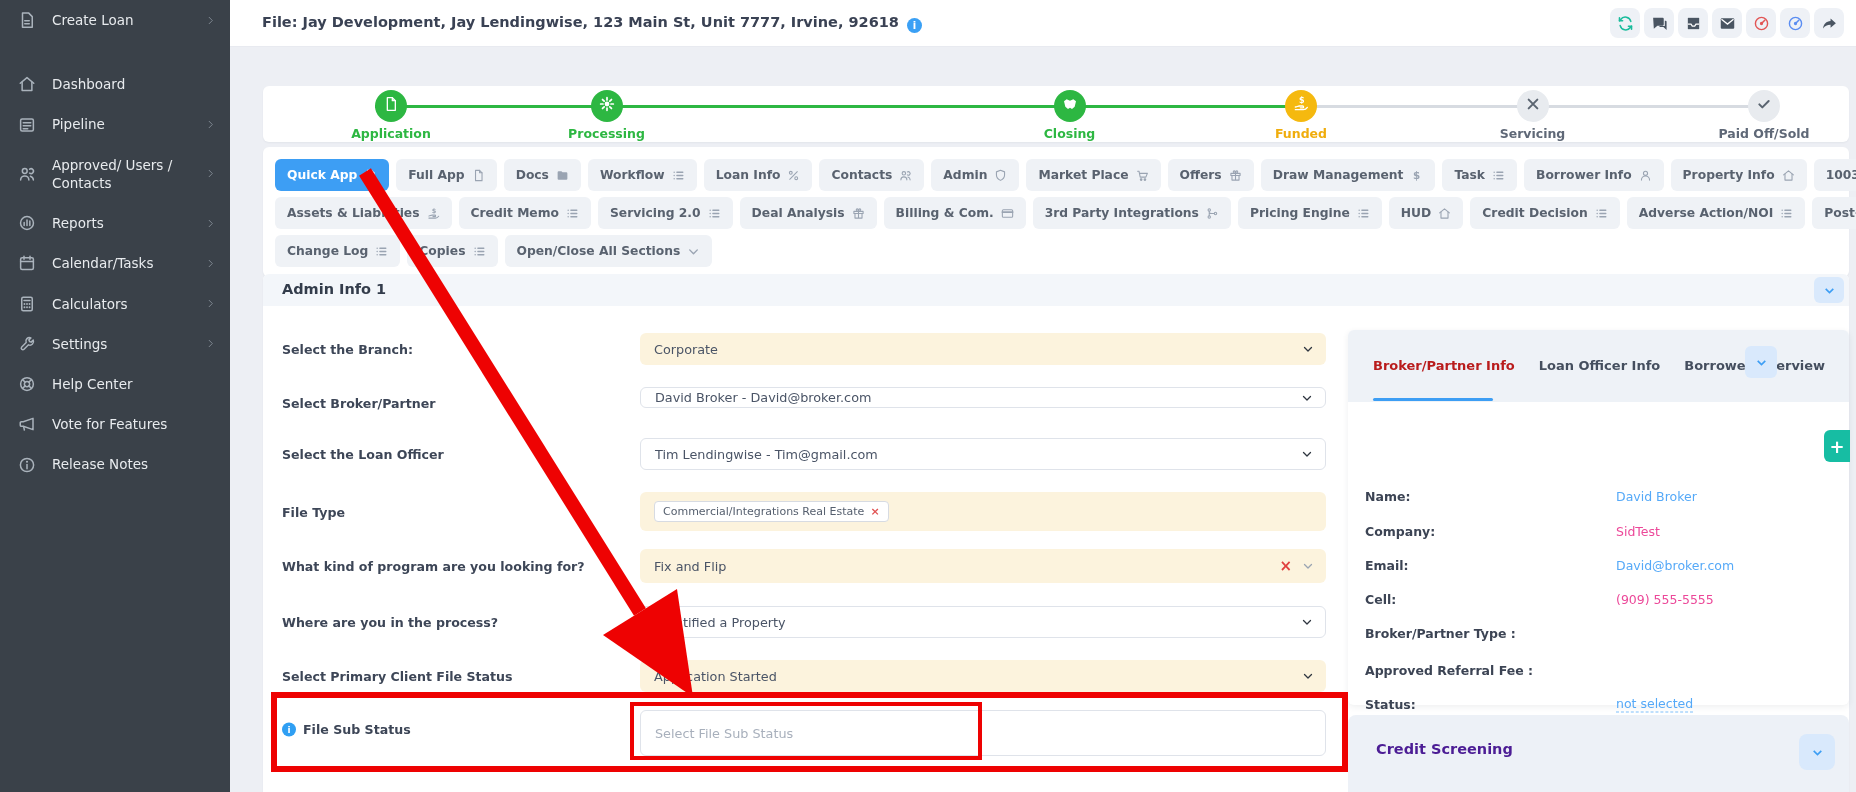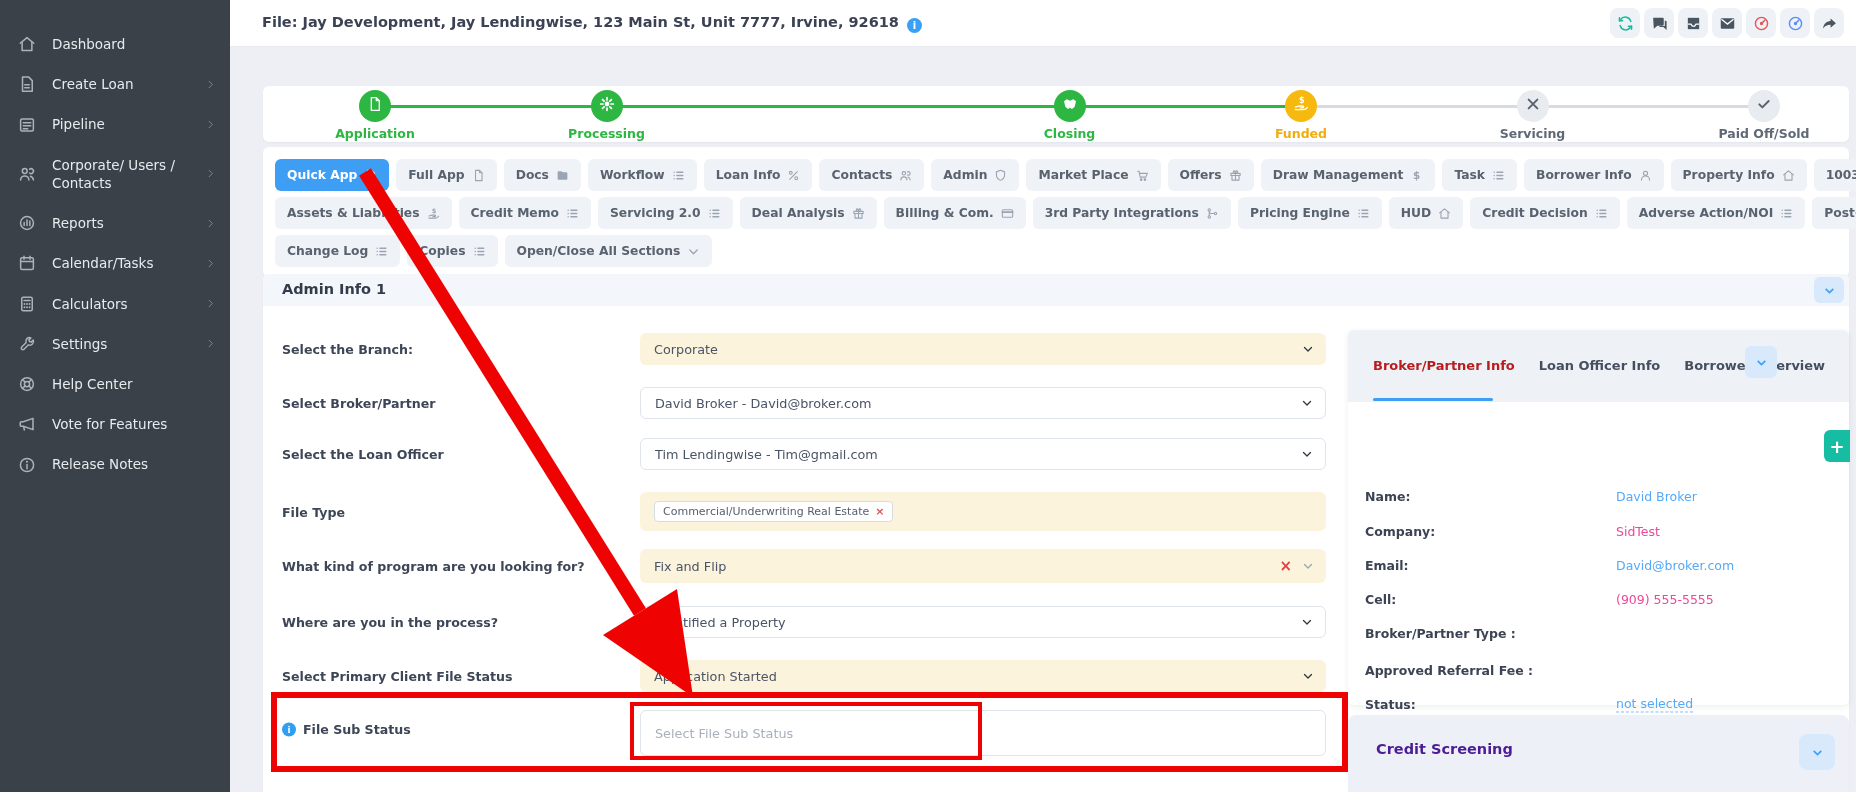--- a/index.html
+++ b/index.html
@@ -90,43 +90,43 @@
   #anno-outer{position:absolute;left:271px;top:692px;width:1077px;height:80px;border:6px solid #ee0202;z-index:8;pointer-events:none;}
   #anno-inner{position:absolute;left:630px;top:702px;width:352px;height:58px;border:4px solid #ee0202;z-index:8;pointer-events:none;}
   #anno-arrow{position:absolute;left:0;top:0;z-index:9;pointer-events:none;}
 </style>
 </head>
 <body>
 
 <div id="page">
 
   <aside id="sidebar">
+      <div class="sb-item" style="margin-top:0">
+     <span class="ic">
+          <svg viewBox="0 0 24 24" fill="none" stroke="currentColor" stroke-width="2" stroke-linecap="round" stroke-linejoin="round">
+            <path d="M6 2.5h8l5 5v14H6z"></path>
+            <path d="M9 13h6M9 17h6"></path>
+          </svg>
+        </span>
+     <span class="sb-label">Create Loan</span>
+     <span class="sb-chev">
+          <svg viewBox="0 0 24 24" fill="none" stroke="currentColor" stroke-width="2" stroke-linecap="round" stroke-linejoin="round">
+            <path d="M9 5l7 7-7 7"></path>
+          </svg>
+        </span>
+   </div>
       <div class="sb-item" style="margin-top:24px">
      <span class="ic">
           <svg viewBox="0 0 24 24" fill="none" stroke="currentColor" stroke-width="2" stroke-linecap="round" stroke-linejoin="round">
             <path d="M3 11L12 3.5 21 11"></path>
             <path d="M5.5 9.5V20.5h13V9.5"></path>
           </svg>
         </span>
      <span class="sb-label">Dashboard</span>
 
-   </div>
-      <div class="sb-item" style="margin-top:0">
-     <span class="ic">
-          <svg viewBox="0 0 24 24" fill="none" stroke="currentColor" stroke-width="2" stroke-linecap="round" stroke-linejoin="round">
-            <path d="M6 2.5h8l5 5v14H6z"></path>
-            <path d="M9 13h6M9 17h6"></path>
-          </svg>
-        </span>
-     <span class="sb-label">Create Loan</span>
-     <span class="sb-chev">
-          <svg viewBox="0 0 24 24" fill="none" stroke="currentColor" stroke-width="2" stroke-linecap="round" stroke-linejoin="round">
-            <path d="M9 5l7 7-7 7"></path>
-          </svg>
-        </span>
    </div>
       <div class="sb-item" style="margin-top:0">
      <span class="ic">
           <svg viewBox="0 0 24 24" fill="none" stroke="currentColor" stroke-width="2" stroke-linecap="round" stroke-linejoin="round">
             <rect x="3.5" y="4" width="17" height="16" rx="2"></rect>
             <path d="M7 9h10M7 13h10M7 17h6"></path>
           </svg>
         </span>
      <span class="sb-label">Pipeline</span>
      <span class="sb-chev">
@@ -136,21 +136,21 @@
         </span>
    </div>
       <div class="sb-item" style="margin-top:0">
      <span class="ic">
           <svg viewBox="0 0 24 24" fill="none" stroke="currentColor" stroke-width="2" stroke-linecap="round" stroke-linejoin="round">
             <circle cx="9" cy="8" r="3.2"></circle>
             <path d="M3.5 20c0-3 2.5-5.5 5.5-5.5s5.5 2.5 5.5 5.5"></path>
             <path d="M15.5 5.6a3.2 3.2 0 1 1 0 5.2M16.5 14.9c2.4.8 4 2.8 4 5.1"></path>
           </svg>
         </span>
-     <span class="sb-label">Corporate/ Users / Contacts</span>
+     <span class="sb-label">Approved/ Users / Contacts</span>
      <span class="sb-chev">
           <svg viewBox="0 0 24 24" fill="none" stroke="currentColor" stroke-width="2" stroke-linecap="round" stroke-linejoin="round">
             <path d="M9 5l7 7-7 7"></path>
           </svg>
         </span>
    </div>
       <div class="sb-item" style="margin-top:0">
      <span class="ic">
           <svg viewBox="0 0 24 24" fill="none" stroke="currentColor" stroke-width="2" stroke-linecap="round" stroke-linejoin="round">
             <circle cx="12" cy="12" r="8.6"></circle>
@@ -300,21 +300,21 @@
               <path fill="currentColor" d="M13.5 5l7.5 6.5-7.5 6.5v-4.2c-5 0-8 1.7-10.5 5.2.5-6.5 4.5-10 10.5-10.5z"></path>
             </svg>
           </span>
      </div>
       </div>
   </header>
 
   <div class="card" id="stepper-card">
       <div class="seg green" style="left:112px;width:926px;"></div>
    <div class="seg gray" style="left:1038px;width:463px;"></div>
-      <div class="step done" style="left:112px">
+      <div class="step done" style="left:128px">
        <div class="step-dot">
           <span class="ic"><svg viewBox="0 0 24 24" fill="none" stroke="currentColor" stroke-width="2" stroke-linecap="round" stroke-linejoin="round">
               <path d="M6.5 2.5h7.5l4.5 4.5v14.5H6.5z"></path>
               <path d="M14 2.5V7h4.5"></path>
             </svg></span>
         </div>
        <div class="step-label">Application</div>
      </div>
       <div class="step done" style="left:343.5px">
        <div class="step-dot">
@@ -637,21 +637,21 @@
           <span>Corporate</span>
           <span class="chev">
             <svg viewBox="0 0 24 24" fill="none" stroke="currentColor" stroke-width="2" stroke-linecap="round" stroke-linejoin="round">
               <path stroke-width="2.6" d="M5 9l7 7 7-7"></path>
             </svg>
           </span>
         </div>
         <div class="f-label" style="top:129px">
           <span>Select Broker/Partner</span>
         </div>
-          <div class="f-ctl white" style="top:113px;height:32px">
+          <div class="f-ctl white" style="top:113px;height:21px">
           <span>David Broker - David@broker.com</span>
           <span class="chev">
             <svg viewBox="0 0 24 24" fill="none" stroke="currentColor" stroke-width="2" stroke-linecap="round" stroke-linejoin="round">
               <path stroke-width="2.6" d="M5 9l7 7 7-7"></path>
             </svg>
           </span>
         </div>
         <div class="f-label" style="top:180px">
           <span>Select the Loan Officer</span>
         </div>
@@ -661,21 +661,21 @@
             <svg viewBox="0 0 24 24" fill="none" stroke="currentColor" stroke-width="2" stroke-linecap="round" stroke-linejoin="round">
               <path stroke-width="2.6" d="M5 9l7 7 7-7"></path>
             </svg>
           </span>
         </div>
         <div class="f-label" style="top:237.5px">
           <span>File Type</span>
         </div>
           <div class="f-ctl cream" style="top:218px;height:39px">
           <span class="f-tag">
-            <span>Commercial/Underwriting Real Estate</span>
+            <span>Commercial/Integrations Real Estate</span>
             <span class="tag-x">×</span>
           </span>
         </div>
         <div class="f-label" style="top:292px">
           <span>What kind of program are you looking for?</span>
         </div>
           <div class="f-ctl cream" style="top:275px;height:34px">
           <span>Fix and Flip</span>
           <span class="f-clear">×</span>
           <span class="chev lite">

